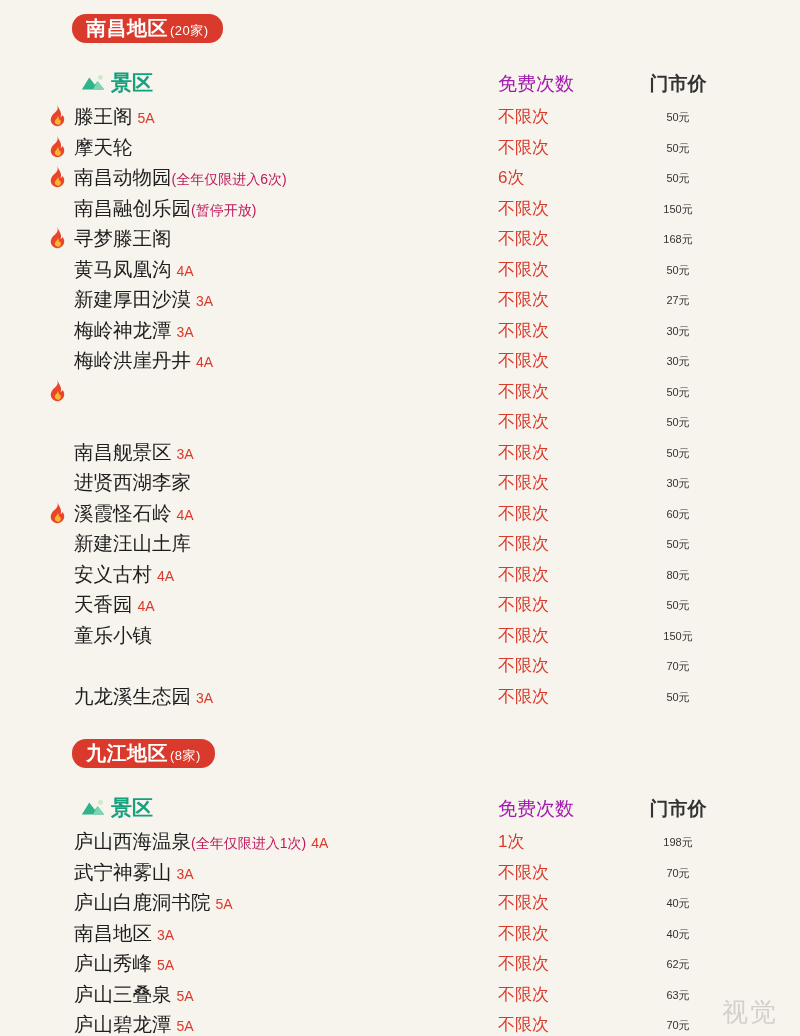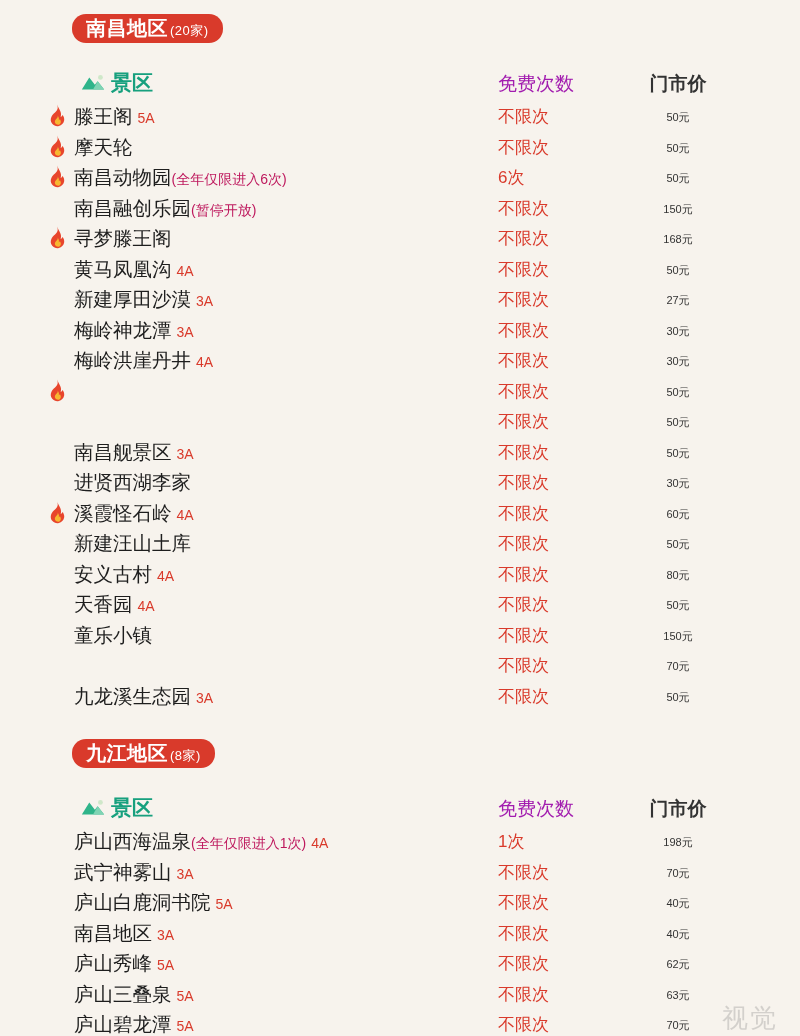--- a/index.html
+++ b/index.html
@@ -143,21 +143,21 @@
     font-size: 11px;
     color: #333;
     line-height: 24px;
   }
   .section-gap { height: 26px; }
 
   
   .watermark {
     position: absolute;
     right: 22px;
-    bottom: 0;
+    bottom: 6px;
     font-size: 26px;
     color: rgba(120,120,120,0.28);
     letter-spacing: 2px;
     font-family: "Liberation Sans", sans-serif;
   }
 </style>
 </head>
 <body>
 
 <div class="page" id="page">

